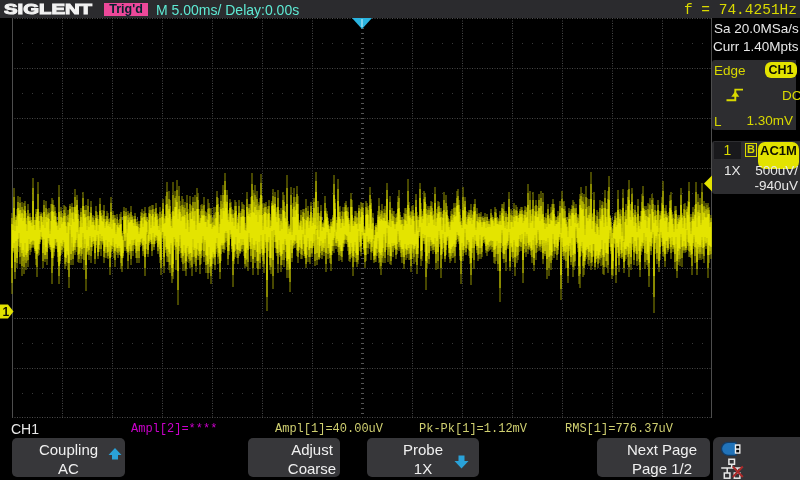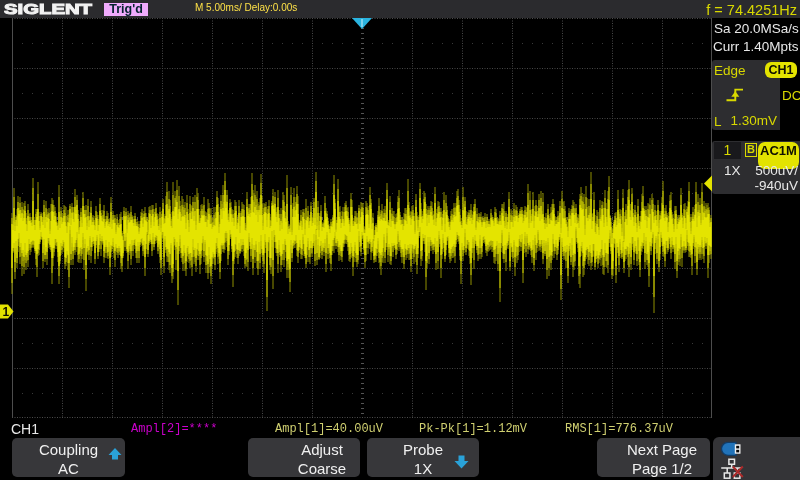--- a/index.html
+++ b/index.html
@@ -1,28 +1,28 @@
 <!DOCTYPE html>
 <html><head><meta charset="utf-8">
 <style>
 * { margin:0; padding:0; box-sizing:border-box; }
 html,body { width:800px; height:480px; background:#000; overflow:hidden;
   font-family:"Liberation Sans", sans-serif; }
 #scr { position:relative; width:800px; height:480px; background:#000; }
 .abs { position:absolute; }
 
 #topbar { left:0; top:0; width:800px; height:18px; background:#2b2b2e; }
-#trigd { left:104px; top:3px; width:44px; height:12.5px; background:#f0abfc;
+#trigd { left:104px; top:3px; width:44px; height:12.5px; background:#ec4899;
   color:#04222e; font-size:12.5px; font-weight:bold; text-align:center; line-height:12px; }
-#tbase { left:156px; top:2px; color:#fde047; font-size:10px;margin-left:39px; }
-#freq { right:3px; top:1.5px; color:#d9d900; font-size:14.5px; }
+#tbase { left:156px; top:2px; color:#5eead4; font-size:14px; }
+#freq { right:3px; top:1.5px; color:#d9d900; font-size:14.5px;font-family:Liberation Mono, monospace; }
 
 .sbwhite { color:#e8e8e8; font-size:13.5px; }
 .sbyel { color:#d9d900; font-size:13.5px; }
-#edgebox { left:712px; top:60px; width:68px; height:70px; background:#2d2d30; border-radius:3px 0 0 3px; }
+#edgebox { left:712px; top:60px; width:84px; height:70px; background:#2d2d30; border-radius:3px 0 0 3px; }
 #chbox   { left:712px; top:141px; width:88px; height:53px; background:#2d2d30; border-radius:3px 0 0 3px; }
 .badge { background:#e3e300; color:#101000; font-weight:bold; text-align:center; }
 
 #measrow { left:0; top:418px; width:800px; height:19px; background:#000; }
 .meas { position:absolute; top:4px; font-family:"Liberation Mono", monospace; font-size:12px; color:#cfcf70; }
 .btn { position:absolute; top:438px; height:39px; background:#37373a; border-radius:5px;
   color:#f0f0f0; font-size:15px; text-align:center; line-height:19px; padding-top:2px; }
 #iconpanel { left:713px; top:437px; width:87px; height:43px; background:#343437; border-radius:6px 0 0 0; }
 </style></head>
 <body>
@@ -91,21 +91,21 @@
   <div class="meas" style="left:131px; color:#cc00cc;">Ampl[2]=****</div>
   <div class="meas" style="left:275px;">Ampl[1]=40.00uV</div>
   <div class="meas" style="left:419px;">Pk-Pk[1]=1.12mV</div>
   <div class="meas" style="left:565px;">RMS[1]=776.37uV</div>
 </div>
 
 <div class="btn" style="left:12px; width:113px;">Coupling<br>AC</div>
 <svg class="abs" style="left:108px; top:448px;" width="14" height="12" viewBox="0 0 14 12">
   <path d="M7 0 L13.5 7 H10 V11.5 H4 V7 H0.5 Z" fill="#2aa2d8"></path>
 </svg>
-<div class="btn" style="left:248px; width:112px;padding-left:36px;">Adjust<br>Coarse</div>
+<div class="btn" style="left:248px; width:92px;padding-left:36px;">Adjust<br>Coarse</div>
 <div class="btn" style="left:367px; width:112px;">Probe<br>1X</div>
 <svg class="abs" style="left:454px; top:455px;" width="15" height="14" viewBox="0 0 15 14">
   <path d="M7.5 13.5 L0.5 6 H4.5 V0.5 H10.5 V6 H14.5 Z" fill="#2aa2d8"></path>
 </svg>
 <div class="btn" style="left:597px; width:113px;padding-left:17px;">Next Page<br>Page 1/2</div>
 <div class="abs" id="iconpanel">
   <svg class="abs" style="left:8px; top:4px;" width="21" height="16" viewBox="0 0 21 16">
     <path d="M15 1.3 H7 A5.7 5.7 0 0 0 7 14.3 H15 Z" fill="#2173b9" stroke="#123c66" stroke-width="1.3"></path>
     <rect x="13.8" y="3.3" width="5.7" height="9.4" fill="#f2f2f2"></rect>
     <rect x="15.2" y="4.8" width="3" height="2.6" fill="#0a0a0a"></rect>

